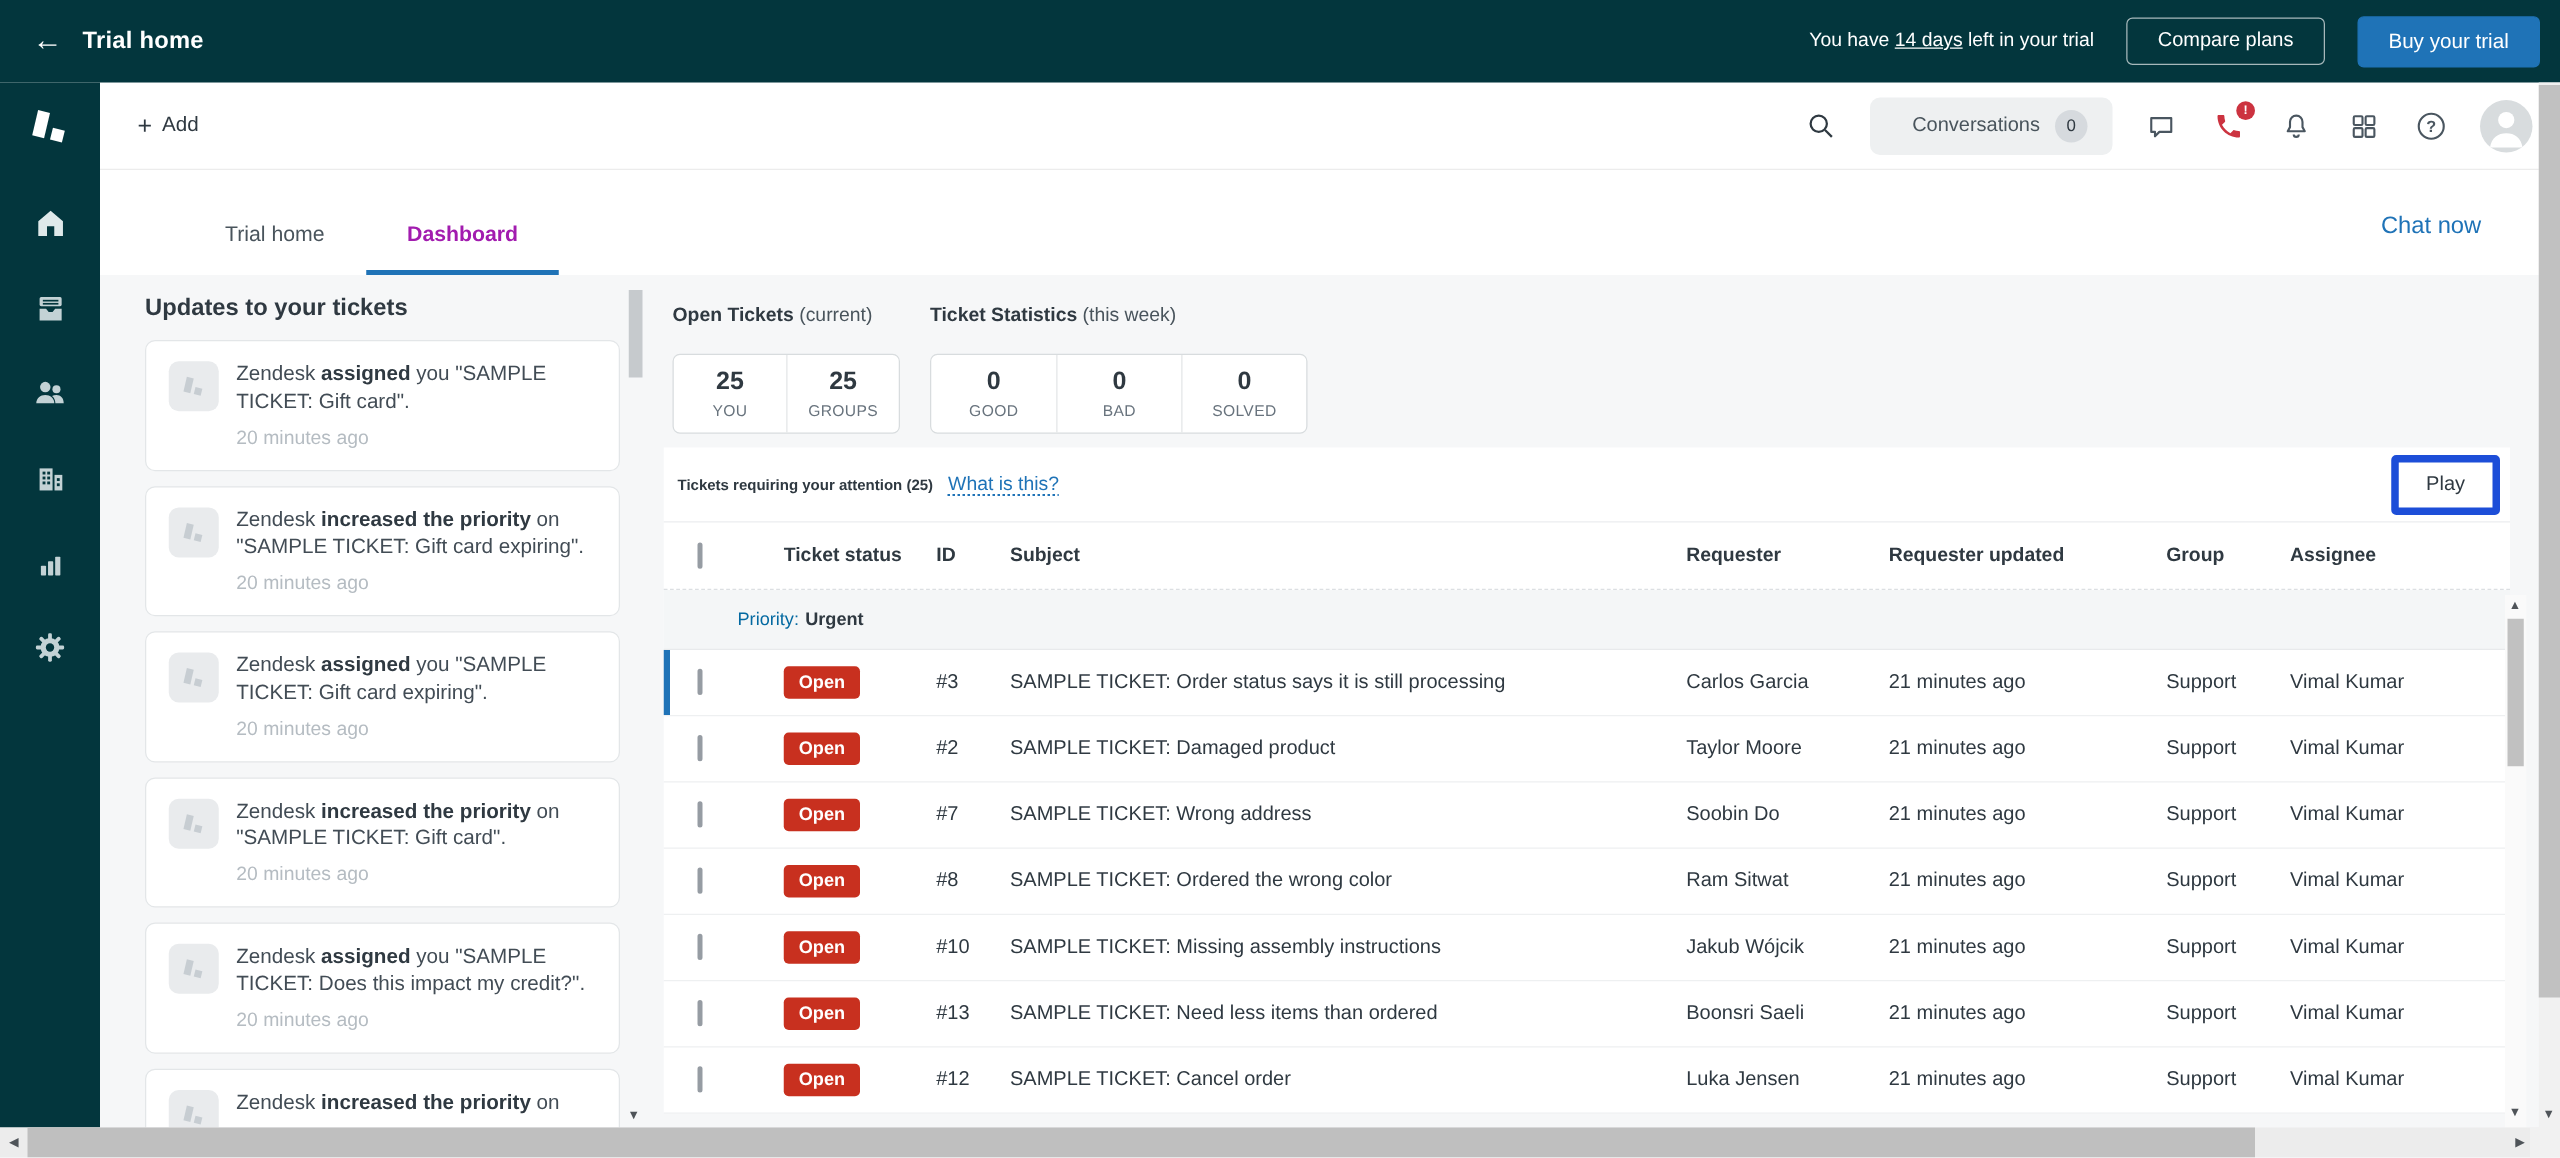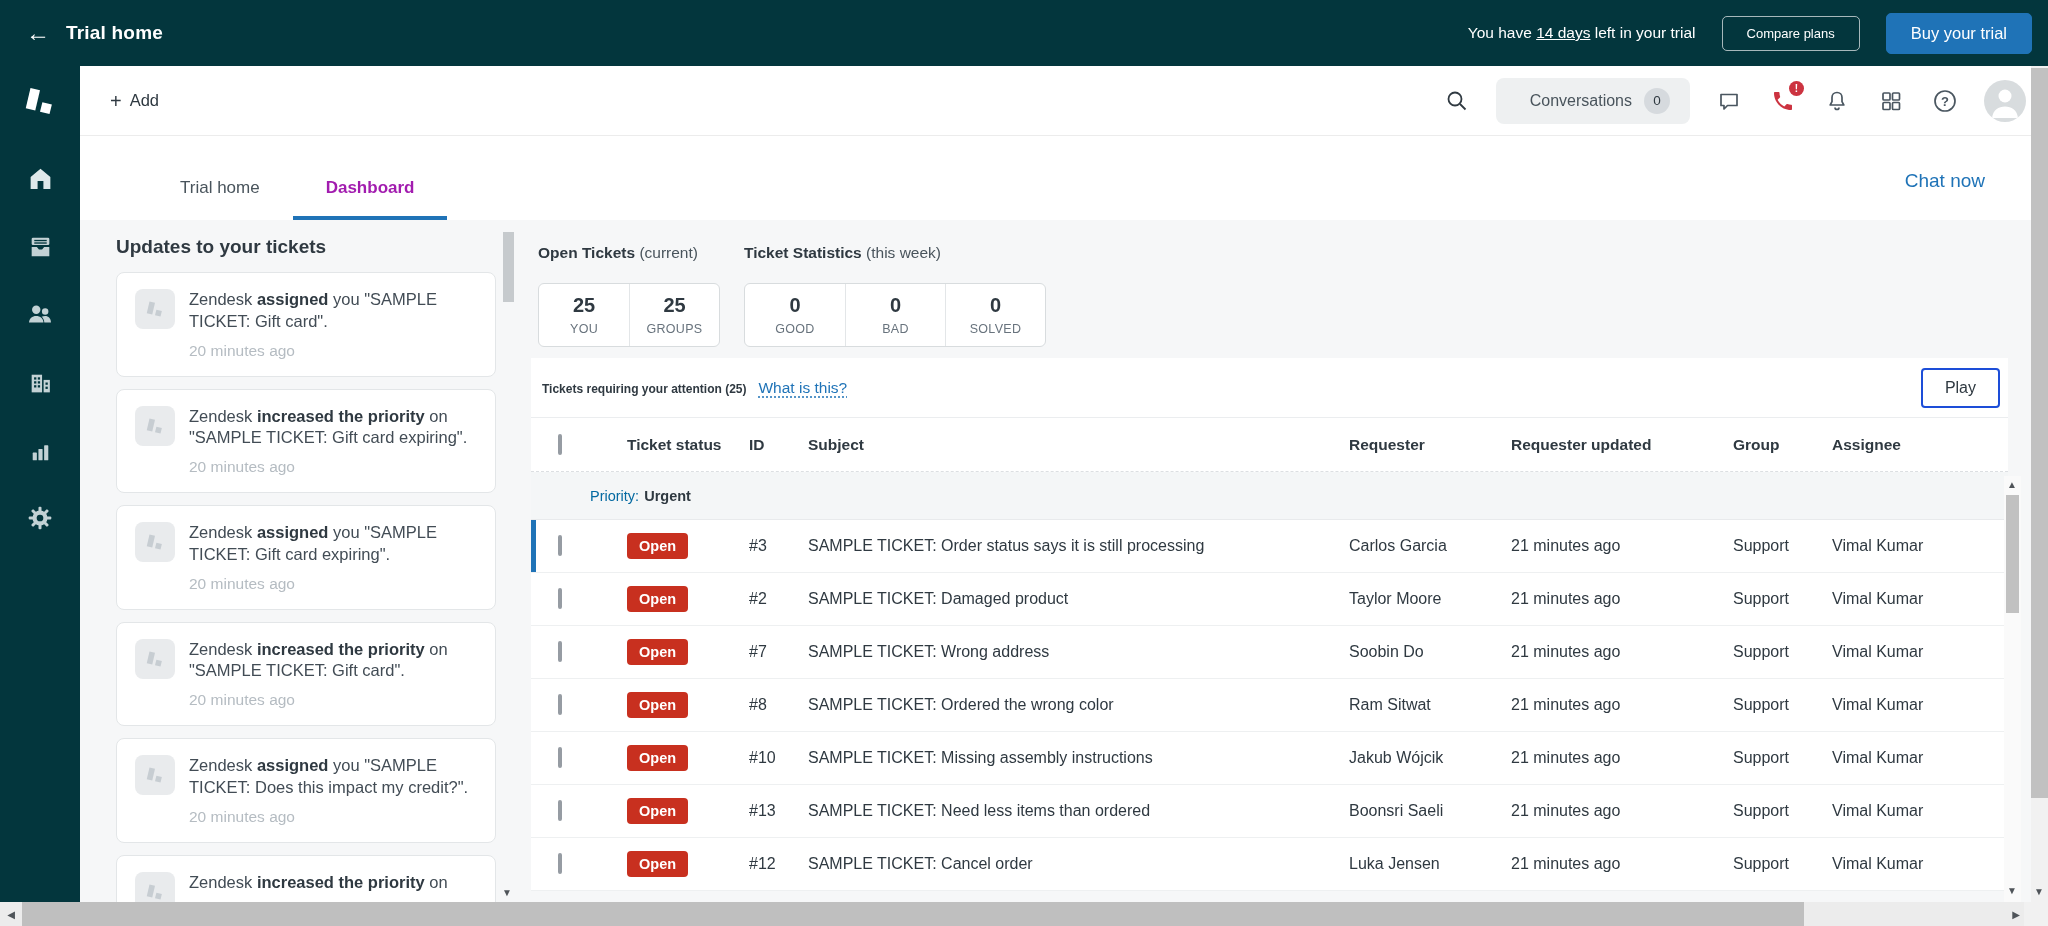--- a/index.html
+++ b/index.html
@@ -8,21 +8,21 @@
   .root { position:relative; width:2048px; height:926px; overflow:hidden; }
 
   
   .trial-bar { position:absolute; left:0; top:0; width:2048px; height:66px; background:#03363d; display:flex; align-items:center; justify-content:space-between; padding:0 16px 0 26px; z-index:30; }
   .trial-left { display:flex; align-items:center; gap:16px; color:#fff; }
   .back-arrow { font-size:24px; color:#fff; line-height:1; cursor:pointer; }
   .trial-title { font-size:19px; font-weight:600; letter-spacing:.2px; }
   .trial-right { display:flex; align-items:center; gap:26px; }
   .trial-msg { color:#fff; font-size:15.5px; }
   .trial-msg .days { text-decoration:underline; }
-  .btn-outline { background:transparent; border:1px solid rgba(255,255,255,.65); color:#fff; font-size:13px; padding:9px 24px; border-radius:5px; font-family:inherit; cursor:pointer; }
+  .btn-outline { background:transparent; border:1px solid rgba(255,255,255,.65); color:#fff; font-size:16px; padding:9px 24px; border-radius:5px; font-family:inherit; cursor:pointer; }
   .btn-primary { background:#1f73b7; border:1px solid #1f73b7; color:#fff; font-size:16.5px; padding:10px 24px; border-radius:5px; font-family:inherit; cursor:pointer; }
 
   
   .sidebar { position:absolute; left:0; top:66px; width:80px; height:836px; background:#03363d; display:flex; flex-direction:column; align-items:center; z-index:20; }
   .side-logo { margin:14px 0 22px 0; width:42px; height:42px; display:flex; align-items:center; justify-content:center; }
   .side-icon { width:80px; height:68px; display:flex; align-items:center; justify-content:center; cursor:pointer; }
 
   
   .app-bar { position:absolute; left:80px; top:66px; width:1968px; height:70px; background:#fff; border-bottom:1px solid #ececec; display:flex; align-items:center; justify-content:space-between; padding:0 22px; z-index:10; }
   .add-btn { display:flex; align-items:center; gap:8px; font-size:16.5px; color:#2f3941; cursor:pointer; padding:6px 8px; }
@@ -66,21 +66,21 @@
   .stat-num { font-size:20px; font-weight:700; color:#2f3941; }
   .stat-cap { font-size:12.5px; color:#68737d; margin-top:5px; letter-spacing:.3px; }
   .stat-box.wide .stat-cell { width:100px; }
 
   
   .attention { position:absolute; left:531px; top:358px; width:1477px; height:533px; background:#fff; }
   .att-head { height:60px; display:flex; align-items:center; justify-content:space-between; padding:0 8px 0 11px; border-bottom:1px solid #ebedef; }
   .att-title-wrap { display:flex; align-items:baseline; gap:12px; }
   .att-title { font-size:12px; font-weight:700; color:#2f3941; }
   .att-link { font-size:15.5px; color:#1f73b7; text-decoration:underline dotted; text-underline-offset:4px; cursor:pointer; }
-  .play-btn { background:#fff; border:2px solid #1d4ed8; border-radius:4px; padding:9px 22px; font-size:16px; color:#2f3941; font-family:inherit; cursor:pointer; }
+  .play-btn { background:#fff; border:6px solid #1d4ed8; border-radius:4px; padding:9px 22px; font-size:16px; color:#2f3941; font-family:inherit; cursor:pointer; }
   .tgrid { display:grid; grid-template-columns:69px 122px 59px 541px 162px 222px 99px 1fr; align-items:center; padding-left:27px; }
   .thead { height:54px; font-weight:700; font-size:15.5px; color:#2f3941; border-bottom:1px dashed #dcdfe2; }
   .prio-row { height:48px; background:#f4f6f7; border-bottom:1px solid #e8eaec; display:flex; align-items:center; padding-left:27px; font-size:14.5px; }
   .prio-row .pl { color:#0369a1;margin-left:32px; }
   .prio-row .pv { color:#2f3941; font-weight:700; margin-left:5px; }
   .trow { height:53px; font-size:16px; color:#2f3941; border-bottom:1px solid #eef0f1; position:relative; cursor:pointer; }
   .trow.accent::before { content:""; position:absolute; left:0; top:0; bottom:0; width:5px; background:#1f73b7; }
   .cbox { width:17px; height:17px; border:2px solid #969ca3; border-radius:4px; background:#fff; cursor:pointer; }
   .badge-open { display:inline-block; background:#c8301f; color:#fff; font-weight:700; font-size:14.5px; padding:5px 12px; border-radius:4px; }
   .cell-sub { padding-right:20px; white-space:nowrap; overflow:hidden; }

